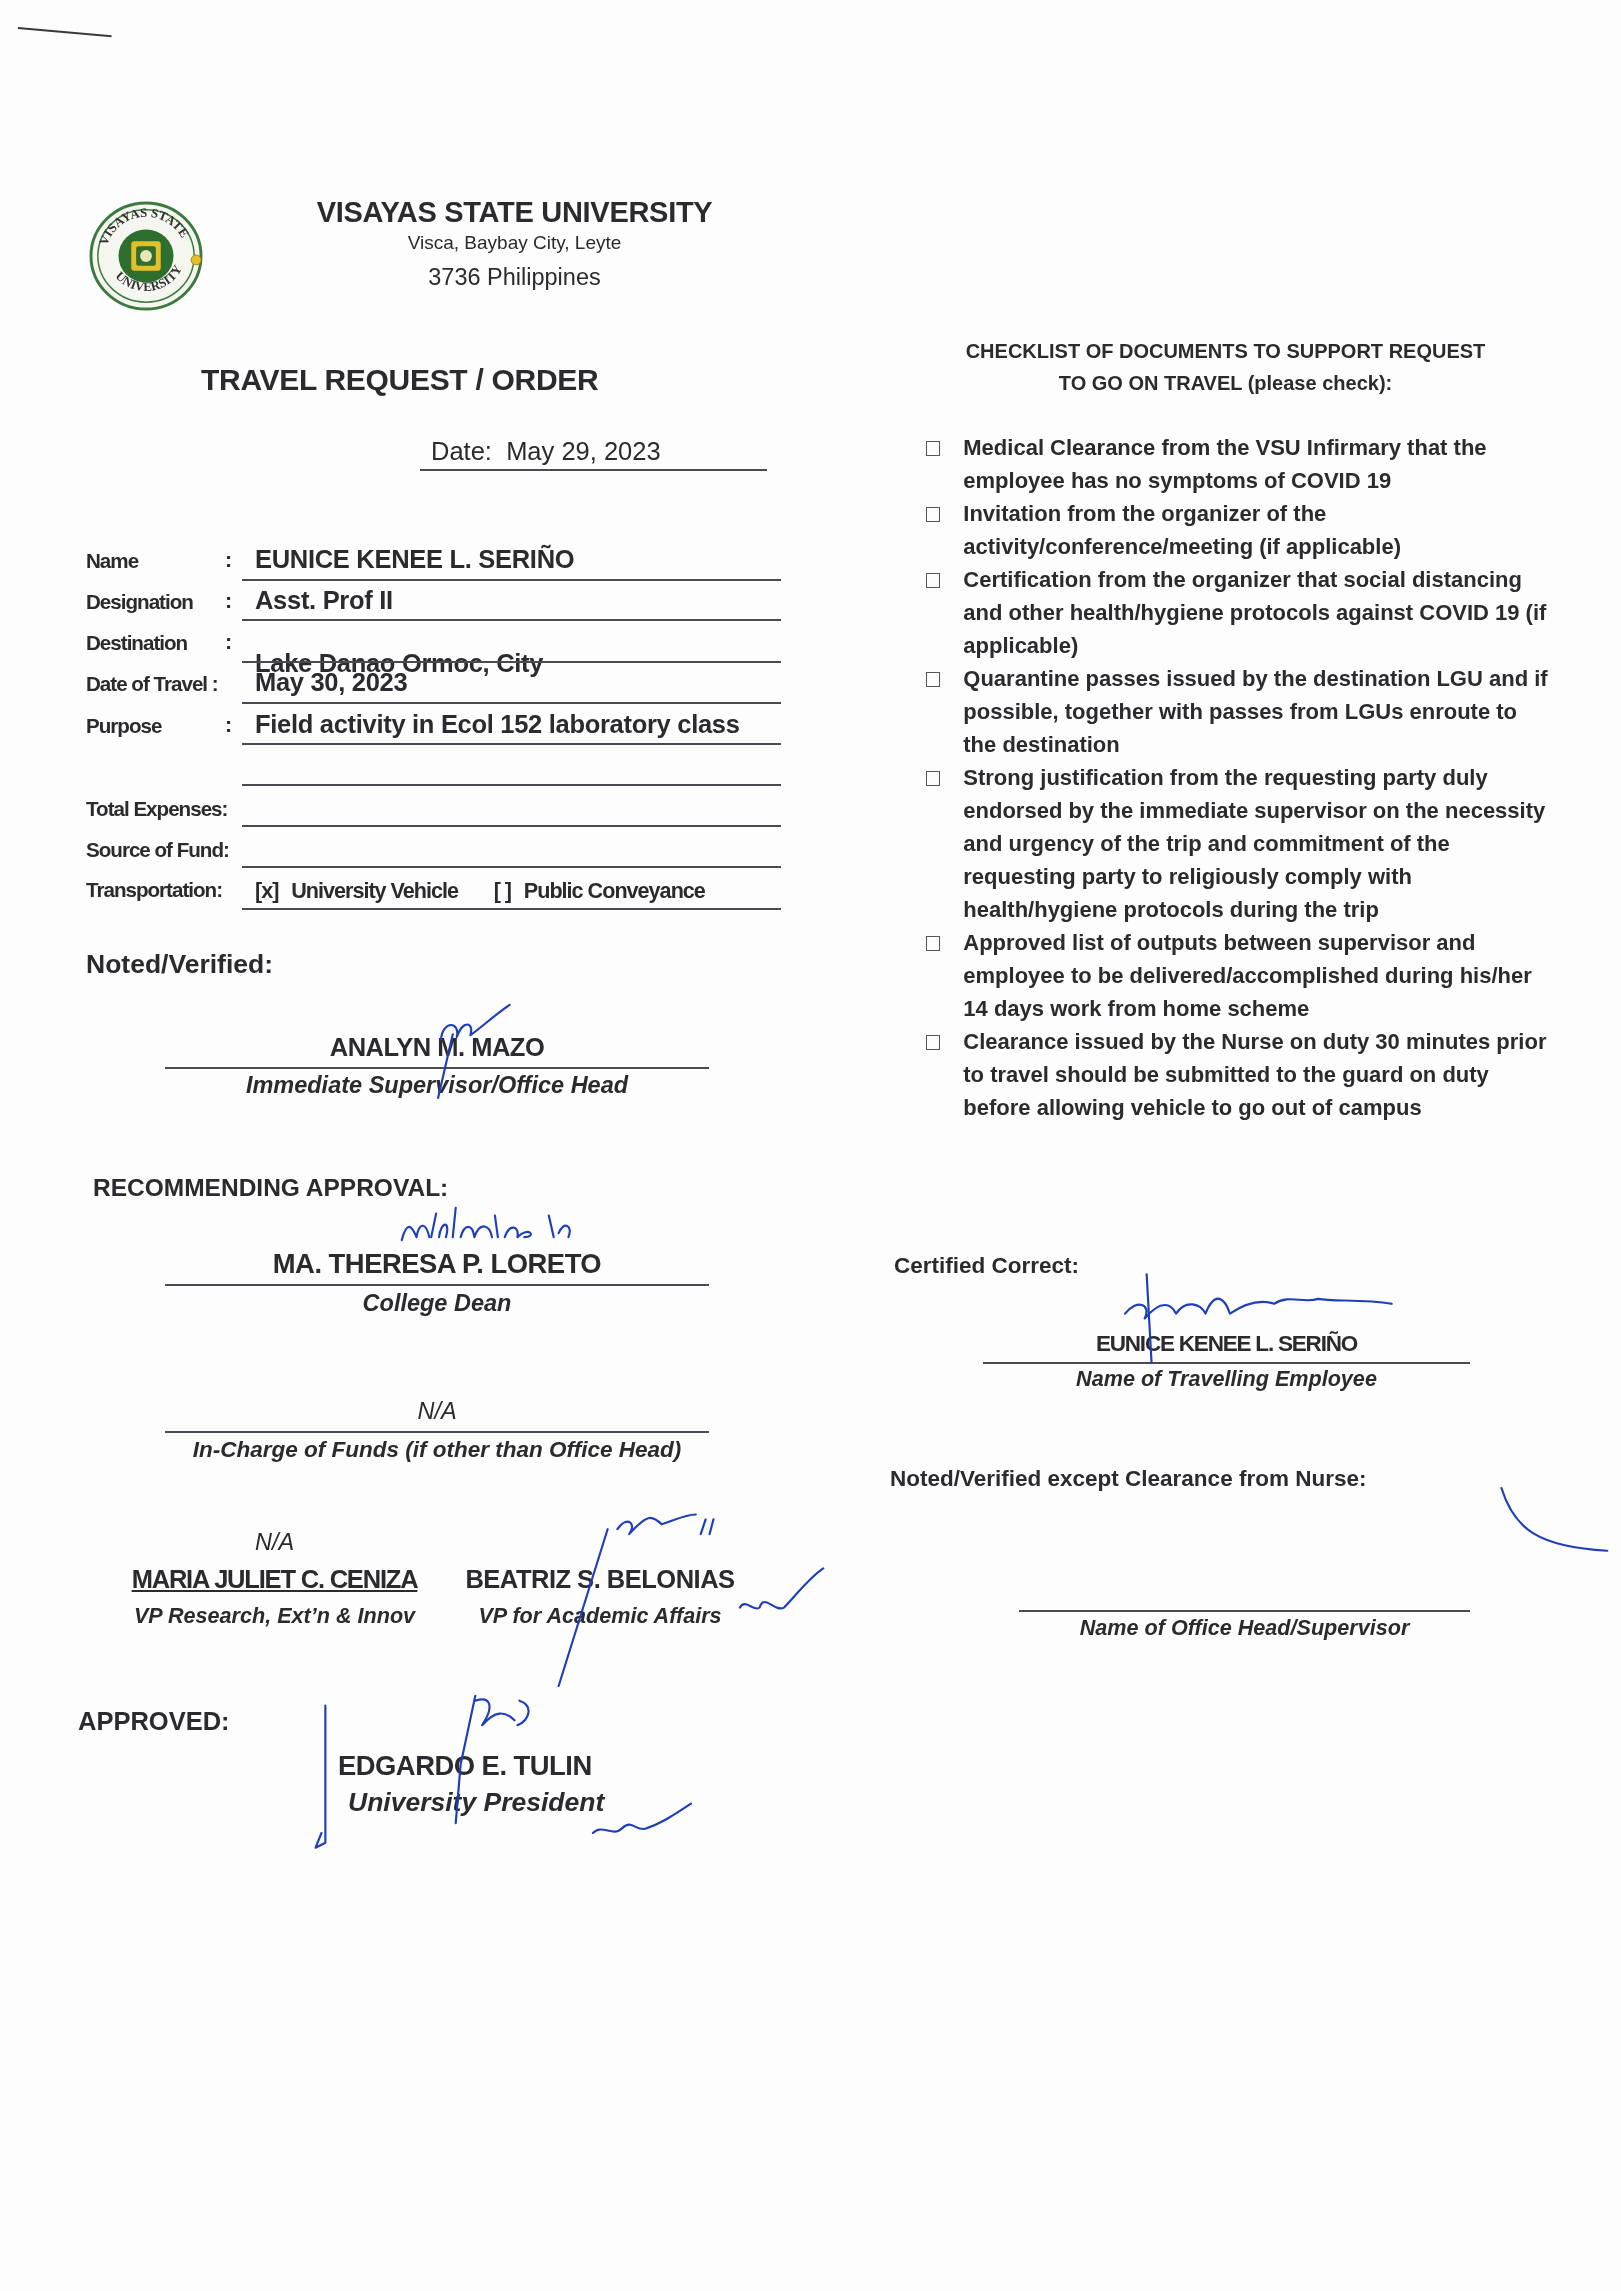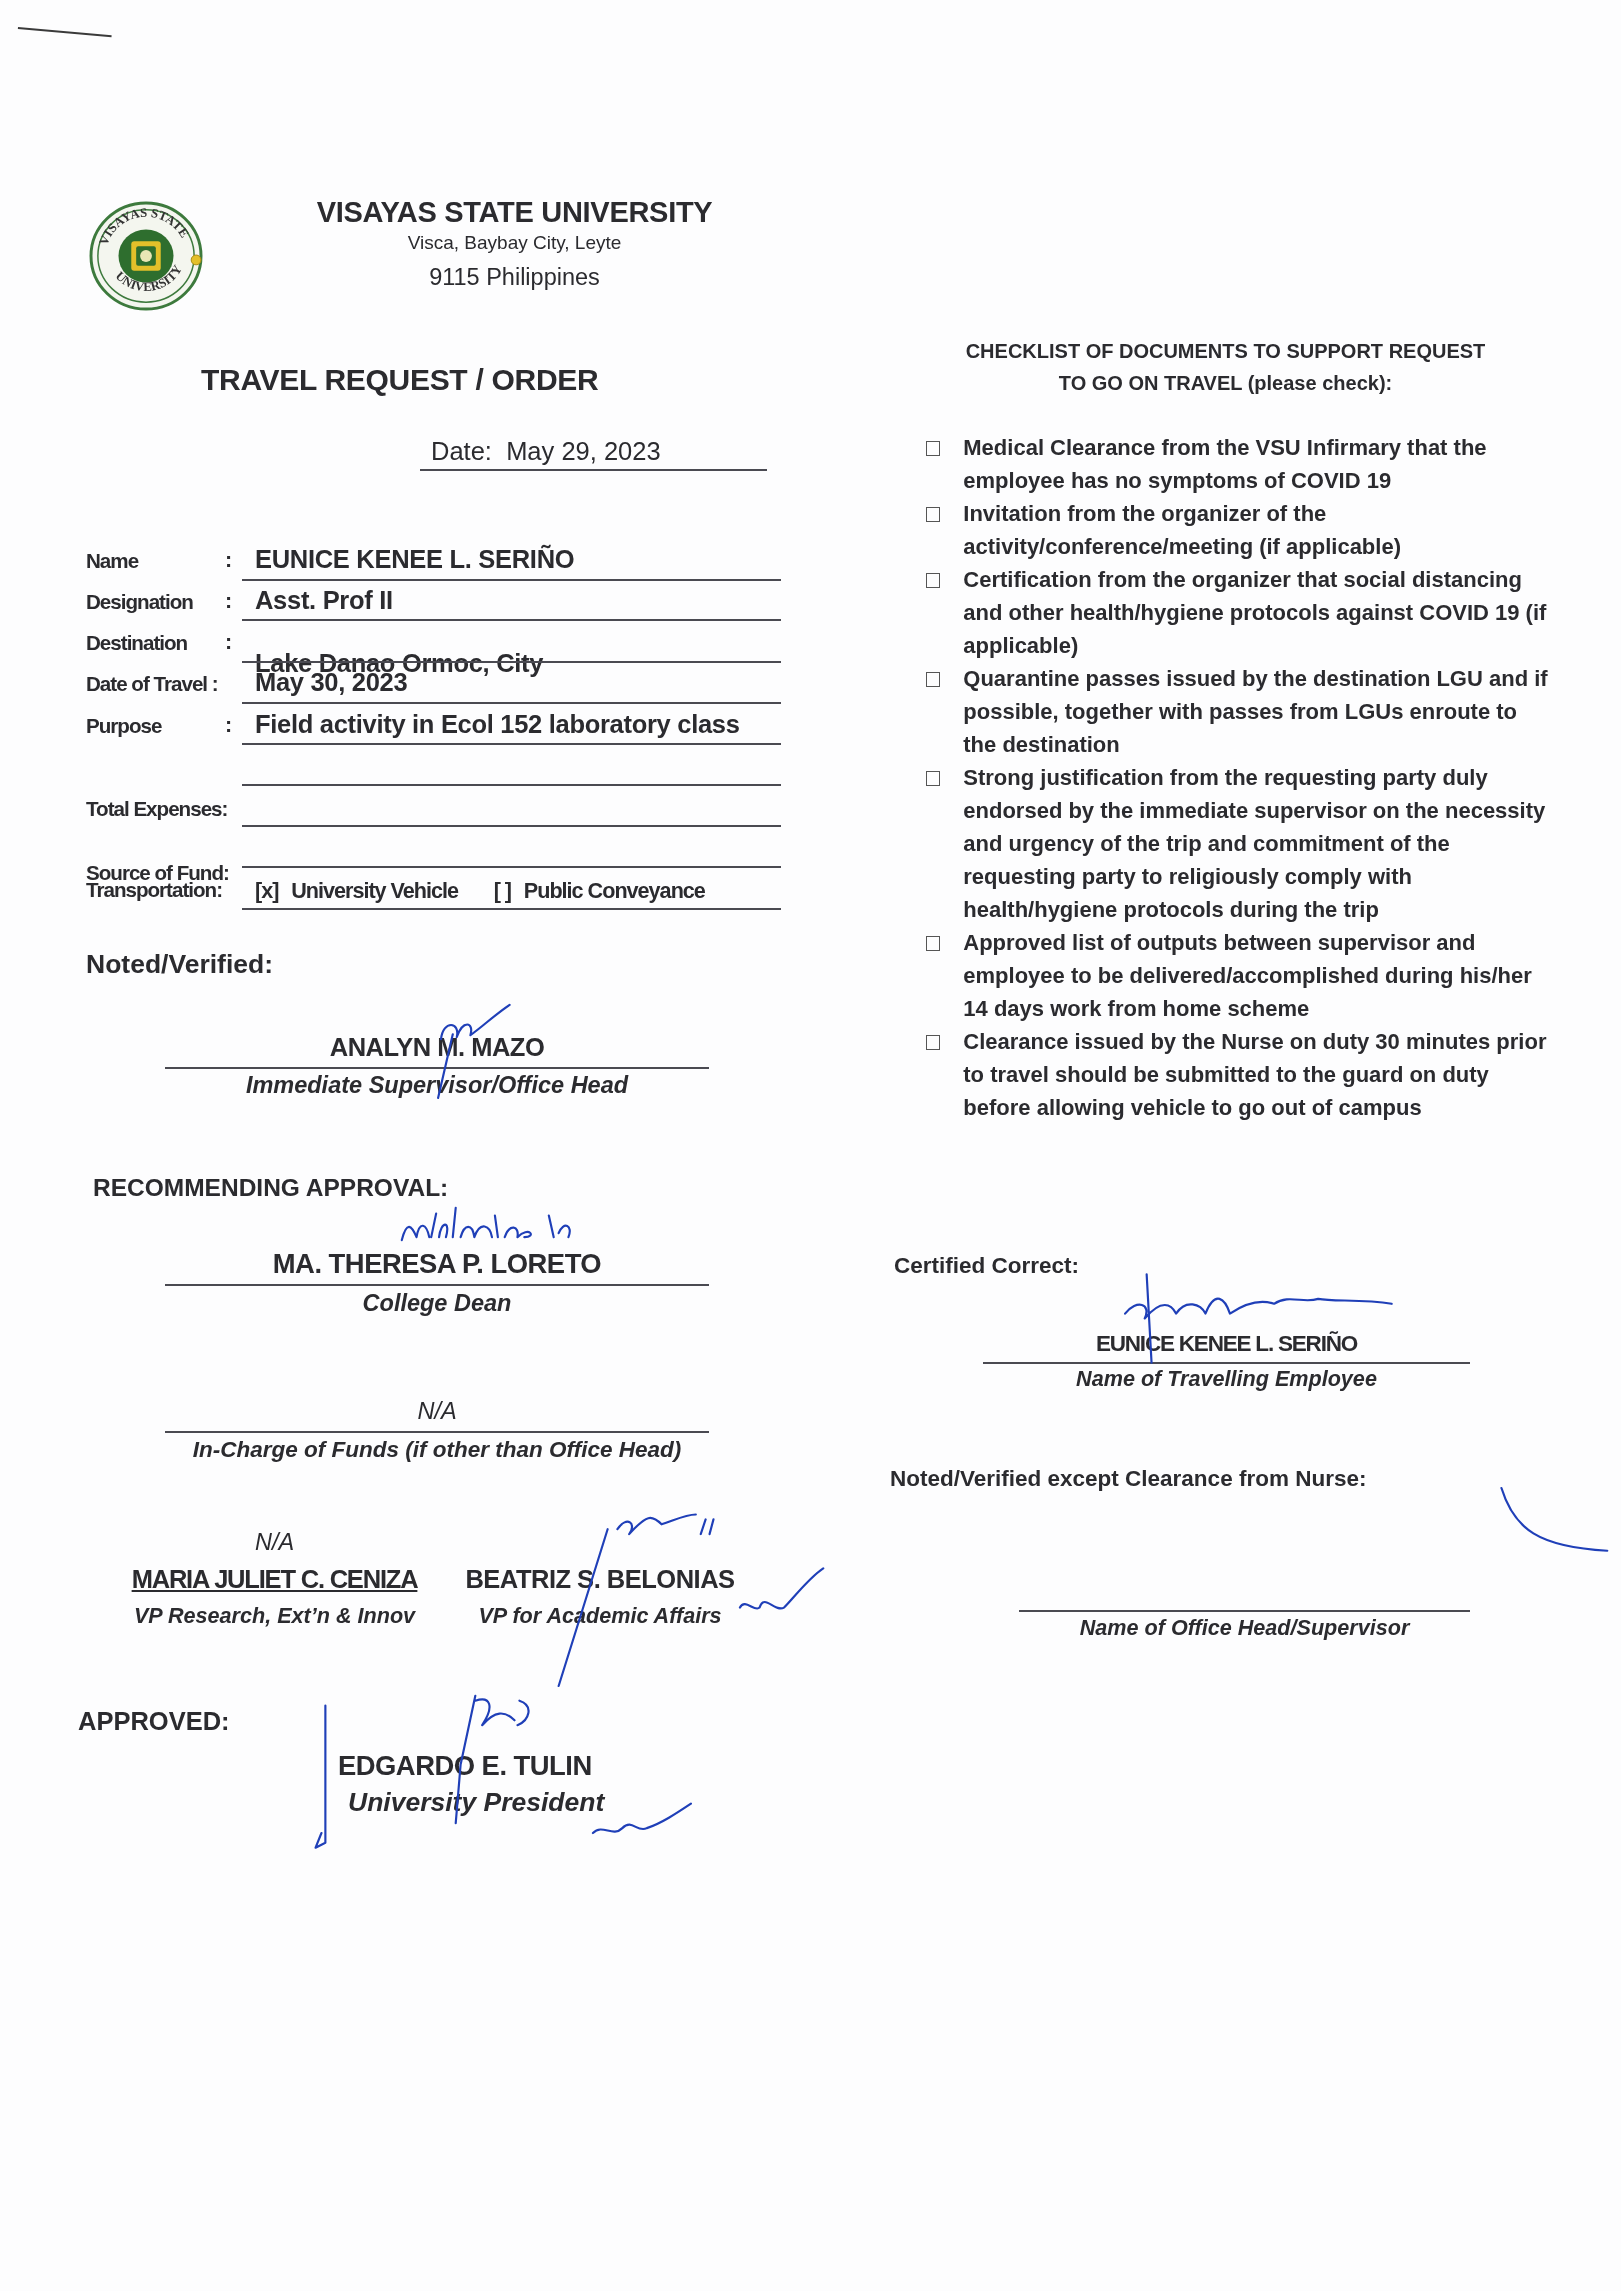--- a/index.html
+++ b/index.html
@@ -60,21 +60,21 @@
     <circle cx="110" cy="60" r="5" fill="#e3c02a" stroke="#a88a10" stroke-width="1"></circle>
     <path id="arcTop" d="M18,56 A41,40 0 0 1 100,56" fill="none"></path>
     <text font-size="13" font-weight="bold" fill="#333" font-family="Liberation Serif, serif"><textPath href="#arcTop" startOffset="8%">VISAYAS STATE</textPath></text>
     <path id="arcBot" d="M20,62 A40,38 0 0 0 98,62" fill="none"></path>
     <text font-size="13" font-weight="bold" fill="#333" font-family="Liberation Serif, serif"><textPath href="#arcBot" startOffset="16%">UNIVERSITY</textPath></text>
   </svg>
 </div>
 
 <div class="abs uni-name">VISAYAS STATE UNIVERSITY</div>
 <div class="abs uni-addr1">Visca, Baybay City, Leyte</div>
-<div class="abs uni-addr2">9115   Philippines</div>
+<div class="abs uni-addr2">3736   Philippines</div>
 <div class="abs form-title">TRAVEL REQUEST / ORDER</div>
 
 <div class="abs date-row">
   <span>Date:</span>&nbsp;
   <span>May 29, 2023</span>
 </div>
 <div class="uline" style="left:420px; top:469px; width:347px;"></div>
 
 <div>
   <div class="abs f-label" style="top:549px;">Name</div>
@@ -106,21 +106,21 @@
   <div class="uline" style="left:242px; top:743px; width:539px;"></div>
   <div class="uline" style="left:242px; top:784px; width:539px;"></div>
 </div>
 
 <div>
   <div class="abs f-label" style="top:797px;">Total Expenses:</div>
   <div class="abs f-value" style="top:792px;"></div>
   <div class="uline" style="left:242px; top:825px; width:539px;"></div>
 </div>
 <div>
-  <div class="abs f-label" style="top:838px;margin-top:23px;">Source of Fund:</div>
+  <div class="abs f-label" style="top:838px;">Source of Fund:</div>
   <div class="abs f-value" style="top:833px;"></div>
   <div class="uline" style="left:242px; top:866px; width:539px;"></div>
 </div>
 <div>
   <div class="abs f-label" style="top:878px;">Transportation:</div>
   <div class="abs transport">
     <span>
       <span>[x]</span>
       <span>University Vehicle</span>
     </span>

